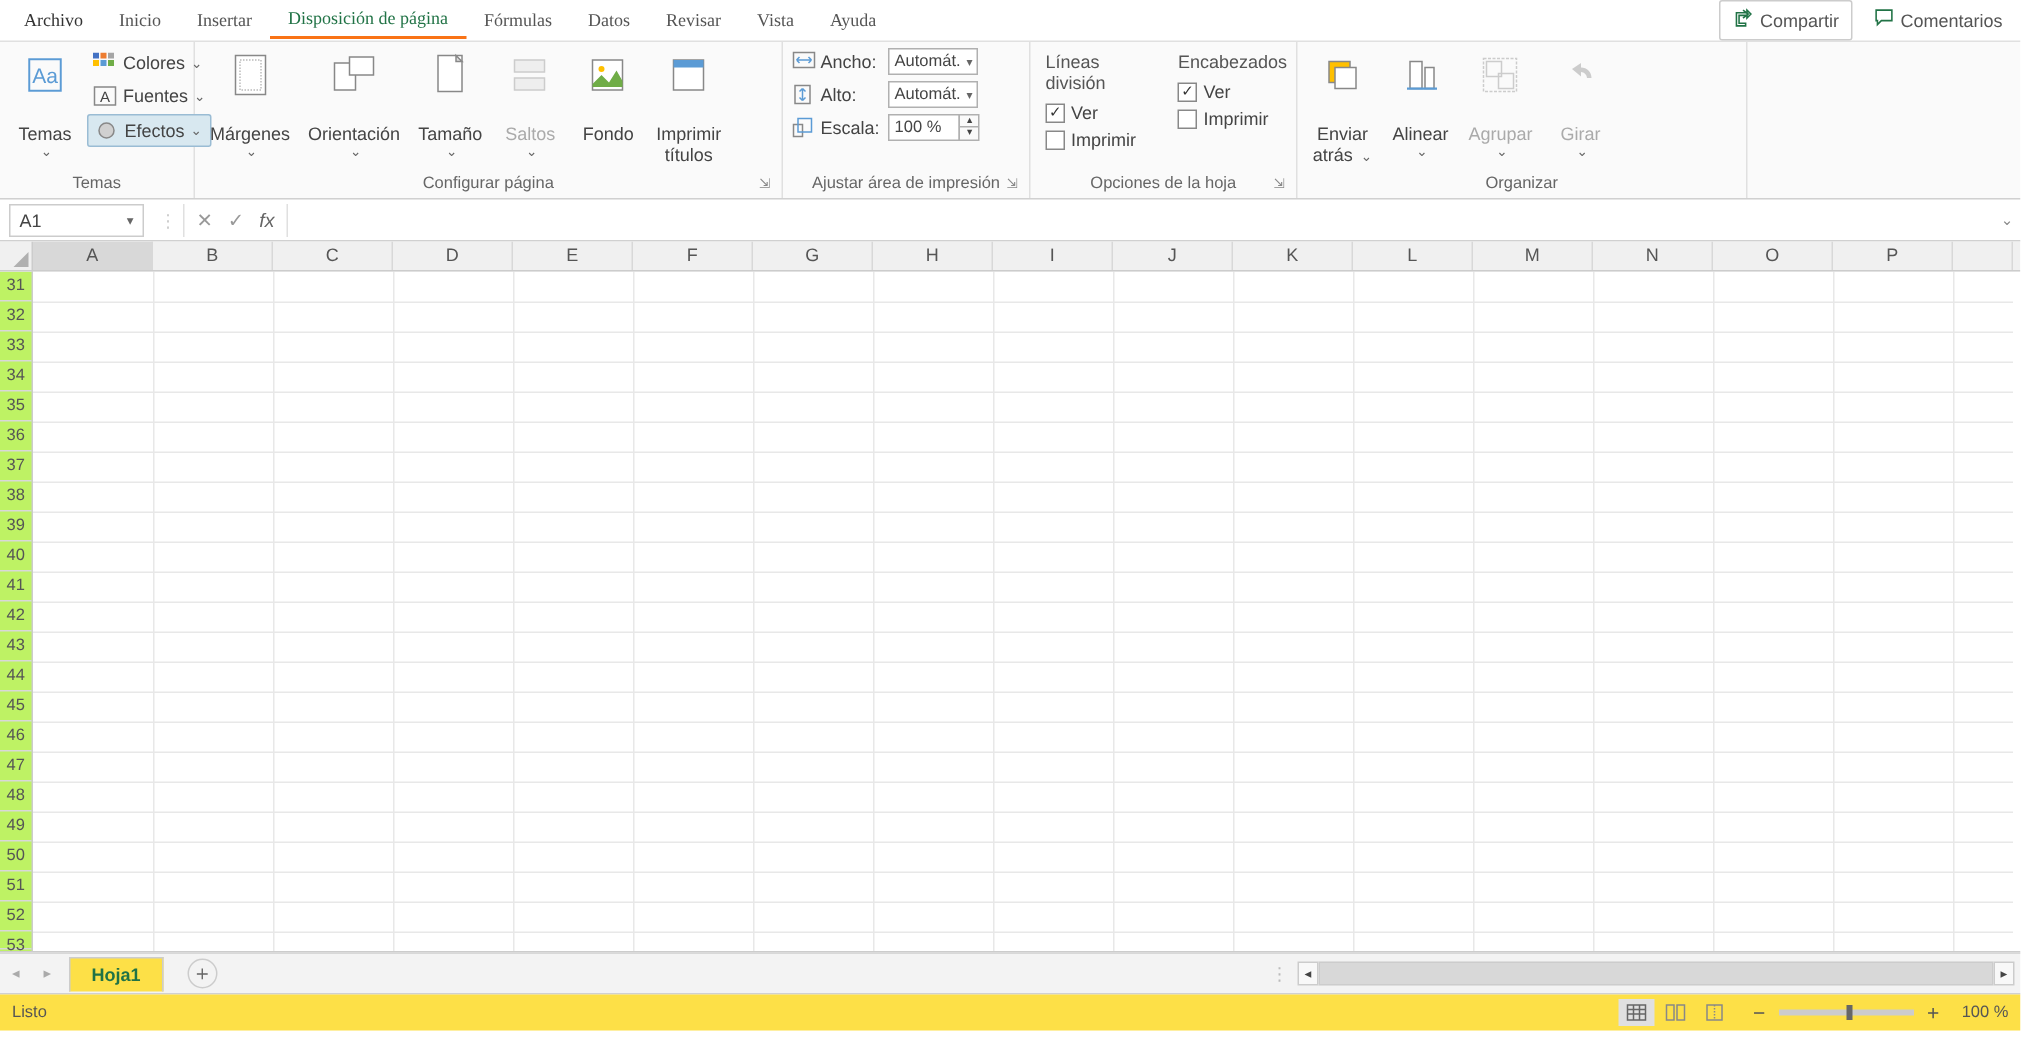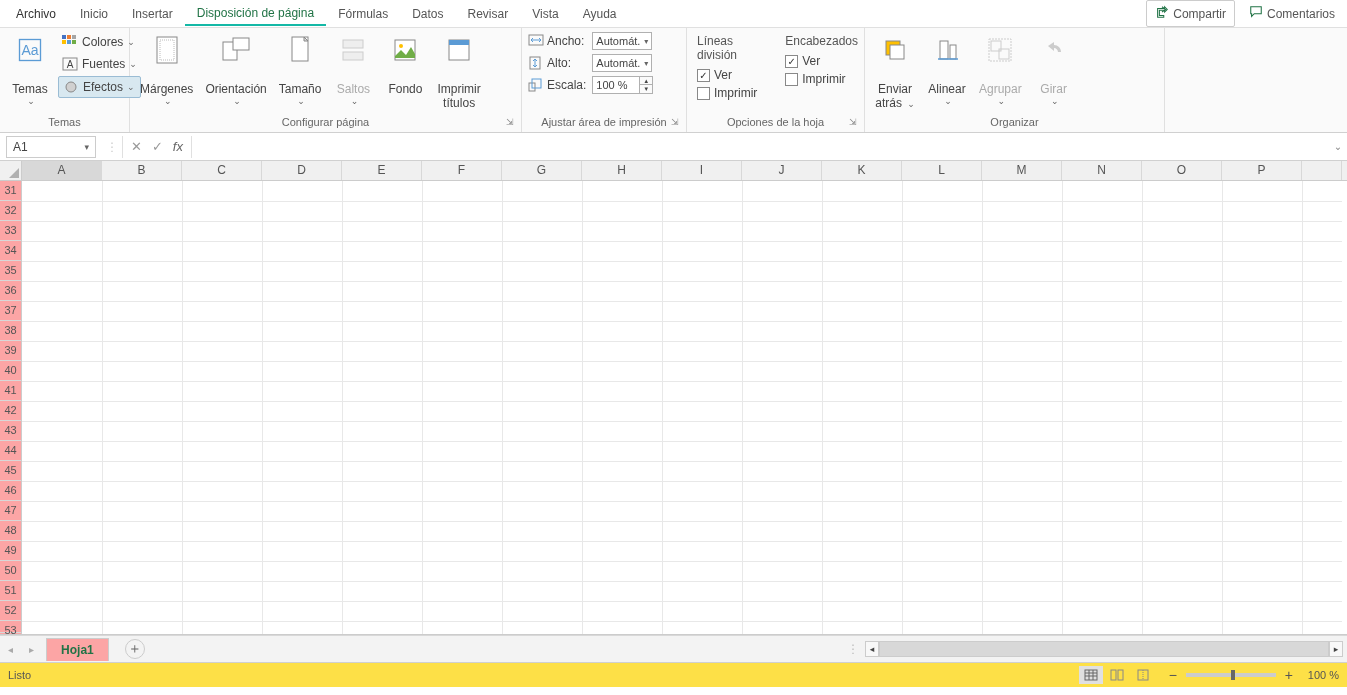--- a/index.html
+++ b/index.html
@@ -1,22 +1,22 @@
 <!DOCTYPE html>
 <html><head>
 <meta charset="utf-8">
 <style>
 * { box-sizing: border-box; margin: 0; padding: 0; font-family: "Segoe UI", Arial, sans-serif; }
 body { width: 1347px; height: 695px; background: #fff; overflow: hidden; font-size: 12px; color: #444; }
 
 
 .menubar { height: 28px; display: flex; align-items: center; background: #fff; border-bottom: 1px solid #e0e0e0; padding: 0 4px; }
-.menu-item { padding: 4px 12px; cursor: pointer; color: #555; }
+.menu-item { padding: 4px 12px; cursor: pointer; color: #555; font-family: Liberation Serif, serif; }
 .menu-item.file { color: #333; }
-.menu-item.active { color: #217346; border-bottom: 2px solid #14b8a6; font-weight: 400; }
+.menu-item.active { color: #217346; border-bottom: 2px solid #f97316; font-weight: 400; }
 .menubar .spacer { flex: 1; }
 .menu-btn { display: flex; align-items: center; gap: 4px; padding: 4px 8px; border: 1px solid #ccc; border-radius: 2px; margin-left: 6px; cursor: pointer; color: #555; }
 
 
 .ribbon { height: 105px; background: #fafafa; border-bottom: 1px solid #d0d0d0; display: flex; position: relative; }
 .group { border-right: 1px solid #e0e0e0; height: 100%; display: flex; flex-direction: column; justify-content: space-between; padding: 4px 6px 2px 6px; position: relative; }
 .group-content { display: flex; align-items: flex-start; gap: 4px; flex: 1; }
 .group-label { text-align: center; font-size: 11px; color: #666; padding-bottom: 2px; }
 .group-launcher { position: absolute; right: 3px; bottom: 3px; width: 12px; height: 12px; font-size: 9px; color: #888; cursor: pointer; }
 
@@ -55,31 +55,31 @@
 .fx-input { flex: 1; height: 22px; border-left: 1px solid #e0e0e0; padding: 0 6px; }
 .fx-expand { width: 18px; text-align: center; color: #888; cursor: pointer; font-size: 10px; }
 
 
 .grid-wrap { position: relative; height: 474px; overflow: hidden; border-bottom: 1px solid #ccc; }
 .corner { position: absolute; left: 0; top: 0; width: 22px; height: 20px; background: #f0f0f0; border-right: 1px solid #ccc; border-bottom: 1px solid #ccc; z-index: 3; }
 .corner::after { content: ""; position: absolute; right: 2px; bottom: 2px; width: 0; height: 0; border-style: solid; border-width: 0 0 10px 10px; border-color: transparent transparent #b0b0b0 transparent; }
 .col-headers { position: absolute; left: 22px; right: 0; top: 0; height: 20px; display: flex; background: #f0f0f0; border-bottom: 1px solid #ccc; z-index: 2; }
 .col-h { width: 80px; border-right: 1px solid #d8d8d8; text-align: center; font-size: 12px; line-height: 19px; color: #555; }
 .col-h.sel { background: #d8d8d8; }
-.row-headers { position: absolute; left: 0; top: 20px; bottom: 0; width: 22px; background: #fca5a5; border-right: 1px solid #ccc; z-index: 2; }
+.row-headers { position: absolute; left: 0; top: 20px; bottom: 0; width: 22px; background: #bef264; border-right: 1px solid #ccc; z-index: 2; }
 .row-h { height: 20px; border-bottom: 1px solid #d8d8d8; text-align: center; font-size: 11px; line-height: 19px; color: #555; }
 .cells { position: absolute; left: 22px; top: 20px; right: 0; bottom: 0; background: #fff; }
 .cells-inner { position: relative; }
 .grid-col-line { position: absolute; top: 0; bottom: 0; width: 0; border-right: 1px solid #e8e8e8; }
 .grid-row-line { position: absolute; left: 0; right: 0; height: 0; border-bottom: 1px solid #e8e8e8; }
 
 
 .tabsbar { height: 28px; background: #f3f3f3; border-top: 1px solid #d8d8d8; border-bottom: 1px solid #d0d0d0; display: flex; align-items: center; }
 .tab-nav { padding: 0 8px; color: #aaa; font-size: 10px; cursor: pointer; }
-.sheet-tab { background: #fca5a5; border: 1px solid #ccc; border-bottom: none; padding: 4px 14px; font-weight: 600; color: #217346; cursor: pointer; margin-left: 4px; }
+.sheet-tab { background: #fde047; border: 1px solid #ccc; border-bottom: none; padding: 4px 14px; font-weight: 600; color: #217346; cursor: pointer; margin-left: 4px; }
 .add-sheet { width: 20px; height: 20px; border: 1px solid #ccc; border-radius: 50%; margin-left: 16px; display: flex; align-items: center; justify-content: center; cursor: pointer; color: #666; font-size: 14px; }
 .tabsbar .flex { flex: 1; }
 .hscroll-area { display: flex; align-items: center; gap: 0; margin-right: 4px; }
 .h-sep { color: #bbb; margin: 0 6px; }
 .h-arrow { width: 14px; height: 16px; border: 1px solid #ccc; background: #f8f8f8; font-size: 9px; display: flex; align-items: center; justify-content: center; cursor: pointer; }
 .h-track { width: 450px; height: 16px; border: 1px solid #ccc; background: #f0f0f0; position: relative; }
 .h-thumb { position: absolute; left: 0; top: 0; height: 100%; width: 100%; background: #d8d8d8; }
 
 
 .statusbar { height: 24px; background: #fde047; display: flex; align-items: center; padding: 0 8px; font-size: 11px; color: #555; }

